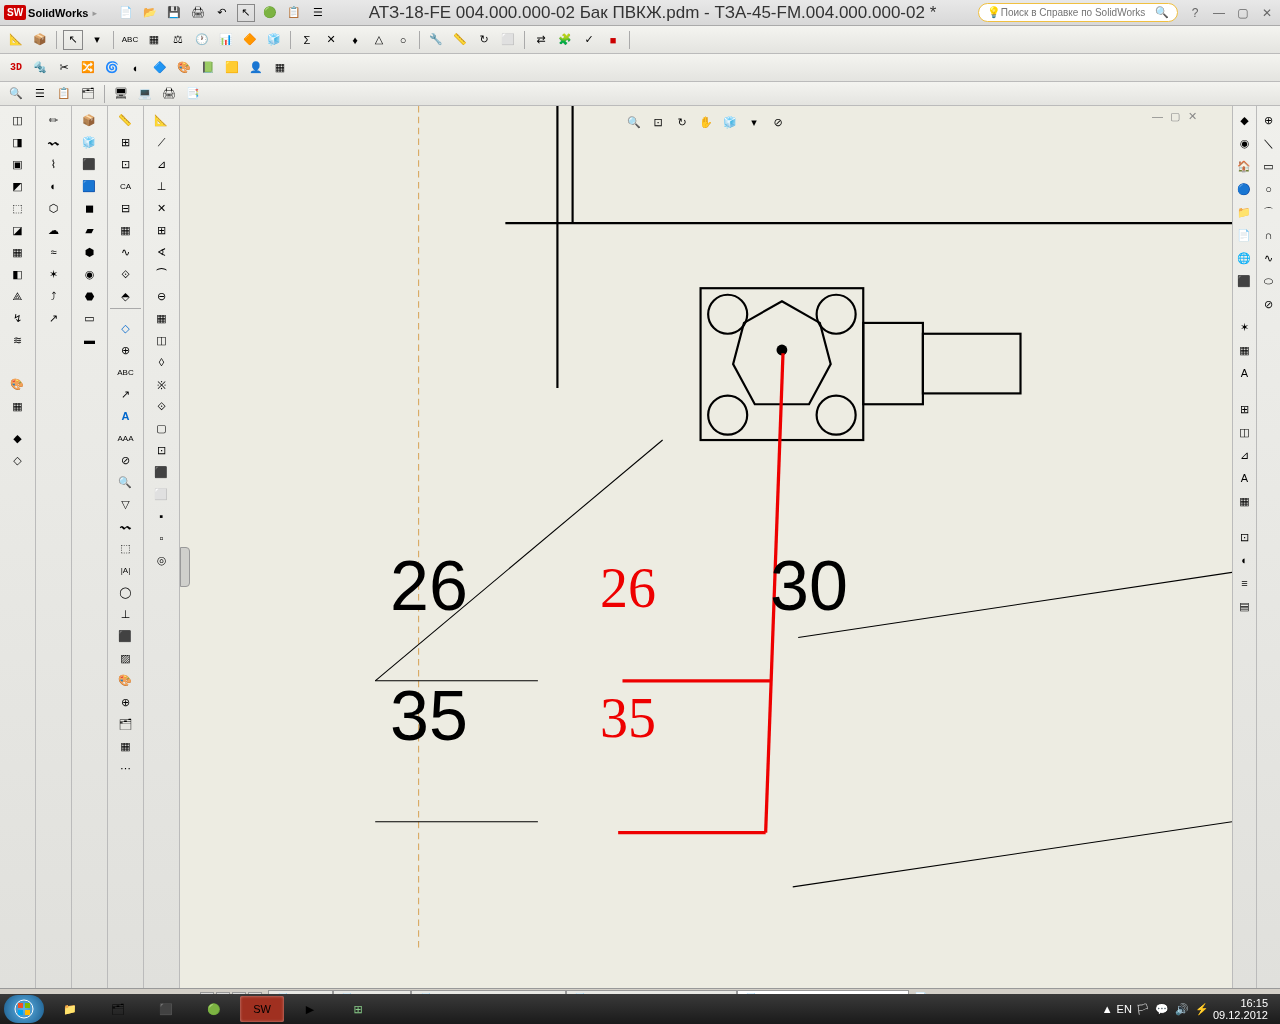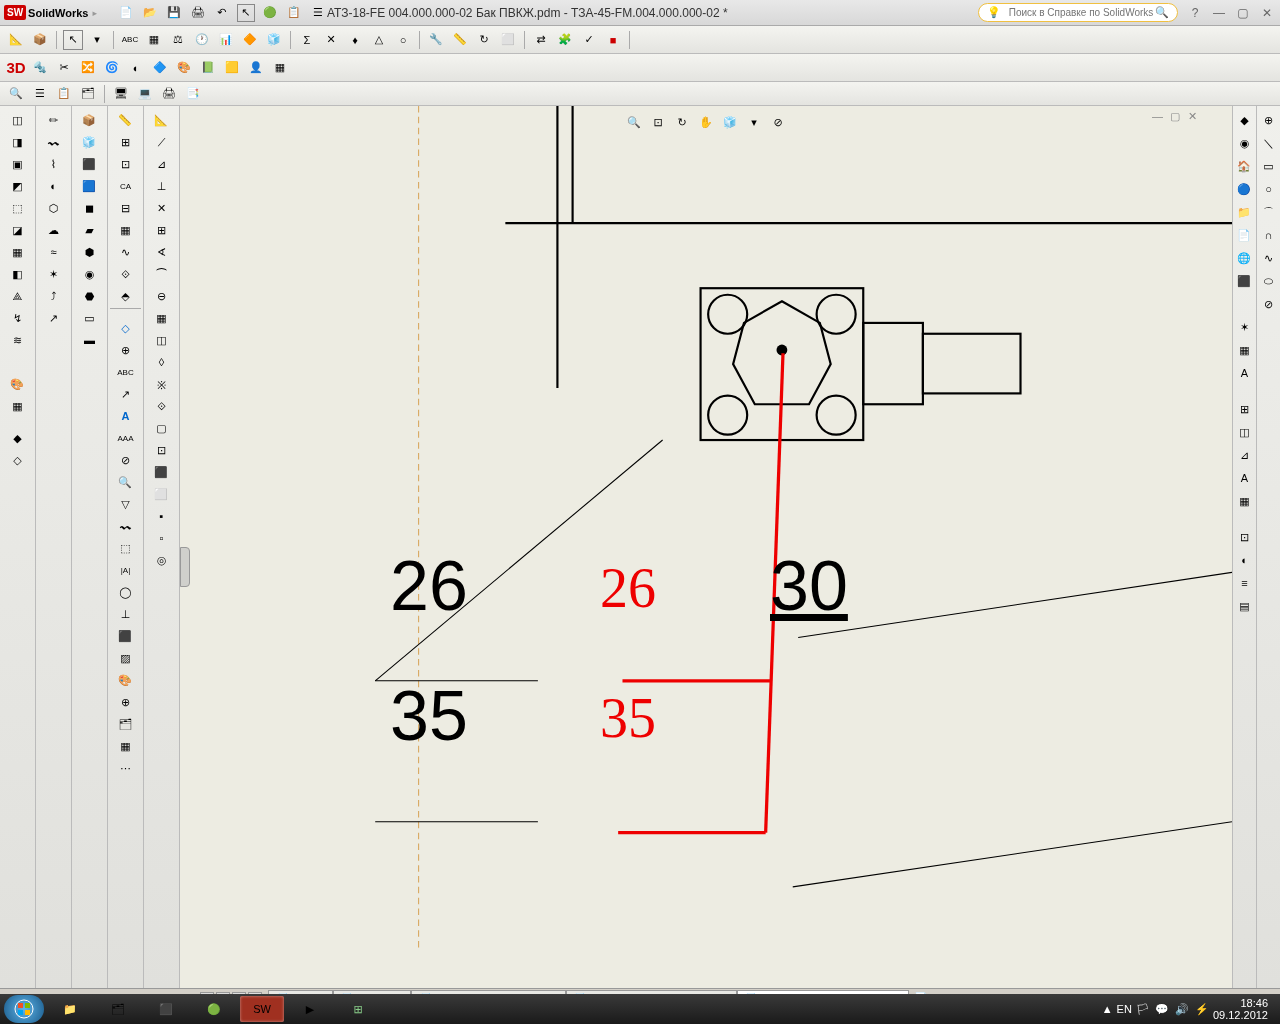--- a/index.html
+++ b/index.html
@@ -4,23 +4,23 @@
 <style>
 * { margin: 0; padding: 0; box-sizing: border-box; font-family: Tahoma, Arial, sans-serif; font-size: 11px; }
 body { background: #d4d0c8; width: 1280px; height: 1024px; overflow: hidden; position: relative; }
 
 
 .titlebar { height: 26px; background: linear-gradient(to bottom, #e8e8e8, #d8d8d8); display: flex; align-items: center; padding: 0 4px; border-bottom: 1px solid #aaa; }
 .logo { background: #c00; color: #fff; font-weight: bold; padding: 2px 3px; font-size: 10px; border-radius: 2px; }
 .logo-text { font-weight: bold; margin-left: 2px; font-size: 13px; }
 .qat { display: flex; gap: 6px; margin-left: 20px; align-items: center; }
 .qat-btn { width: 18px; height: 18px; display: flex; align-items: center; justify-content: center; cursor: pointer; }
-.doc-title { flex: 1; text-align: left; font-size: 12px; color: #333; }
+.doc-title { flex: 1; text-align: center; font-size: 17px; color: #333; }
 .search-box { background: #fff; border: 1px solid #f0c040; border-radius: 10px; padding: 2px 8px; width: 200px; display: flex; align-items: center; }
-.search-box input { border: none; outline: none; flex: 1; font-size: 10px; margin-left: 8px; }
+.search-box input { border: none; outline: none; flex: 1; font-size: 10px; }
 .titlebar-right { display: flex; gap: 6px; margin-left: 8px; }
 .win-btn { width: 18px; height: 14px; cursor: pointer; color: #666; font-size: 12px; text-align: center; }
 
 
 .toolbar-row { height: 28px; background: linear-gradient(to bottom, #f4f4f0, #e4e4e0); border-bottom: 1px solid #bbb; display: flex; align-items: center; padding: 0 6px; gap: 4px; }
 .tb-btn { width: 20px; height: 20px; display: flex; align-items: center; justify-content: center; cursor: pointer; border: 1px solid transparent; }
 .tb-sep { width: 1px; height: 18px; background: #aaa; margin: 0 2px; }
 
 
 .main-area { display: flex; height: calc(100% - 26px - 56px - 30px - 30px); }
@@ -120,21 +120,21 @@
   <span class="tb-btn">⬜</span>
   <div class="tb-sep"></div>
   <span class="tb-btn">⇄</span>
   <span class="tb-btn">🧩</span>
   <span class="tb-btn">✓</span>
   <span class="tb-btn" style="color:#c00;">■</span>
   <div class="tb-sep"></div>
 </div>
 
 <div class="toolbar-row">
-  <span class="tb-btn" style="color:#c00;font-weight:bold;font-size:15px;">3D</span>
+  <span class="tb-btn" style="color:#c00;font-weight:bold;font-size:10px;font-family:Liberation Mono, monospace;">3D</span>
   <span class="tb-btn">🔩</span>
   <span class="tb-btn">✂</span>
   <span class="tb-btn">🔀</span>
   <span class="tb-btn">🌀</span>
   <span class="tb-btn">◐</span>
   <span class="tb-btn">🔷</span>
   <span class="tb-btn">🎨</span>
   <span class="tb-btn">📗</span>
   <span class="tb-btn">🟨</span>
   <span class="tb-btn">👤</span>
@@ -302,21 +302,21 @@
       <line x1="570" y1="490" x2="970" y2="430" stroke="#000" stroke-width="1"></line>
       <line x1="565" y1="720" x2="970" y2="660" stroke="#000" stroke-width="1"></line>
 
       <line x1="556" y1="228" x2="540" y2="670" stroke="#e00" stroke-width="3"></line>
       <line x1="408" y1="530" x2="544" y2="530" stroke="#e00" stroke-width="3"></line>
       <line x1="404" y1="670" x2="540" y2="670" stroke="#e00" stroke-width="3"></line>
     </svg>
 
     <div class="balloon-num" style="left:210px; top:440px;">26</div>
     <div class="balloon-num" style="left:210px; top:570px;">35</div>
-    <div class="balloon-num" style="left:590px; top:440px;text-decoration:underline;">30</div>
+    <div class="balloon-num" style="left:590px; top:440px;">30</div>
     <div class="red-num" style="left:420px; top:450px;">26</div>
     <div class="red-num" style="left:420px; top:580px;">35</div>
   </div>
 
   <div class="right-tool-col">
     <span class="tb-btn">◆</span>
     <span class="tb-btn">◉</span>
     <span class="tb-btn">🏠</span>
     <span class="tb-btn">🔵</span>
     <span class="tb-btn">📁</span>
@@ -397,17 +397,17 @@
   <div class="tray">
     <span>▲</span>
     <span>EN</span>
     <div class="tray-icons">
       <span>🏳</span>
       <span>💬</span>
       <span>🔊</span>
       <span>⚡</span>
     </div>
     <div class="tray-time">
-      <div>18:46</div>
+      <div>16:15</div>
       <div>09.12.2012</div>
     </div>
   </div>
 </div>
 
 </body></html>

